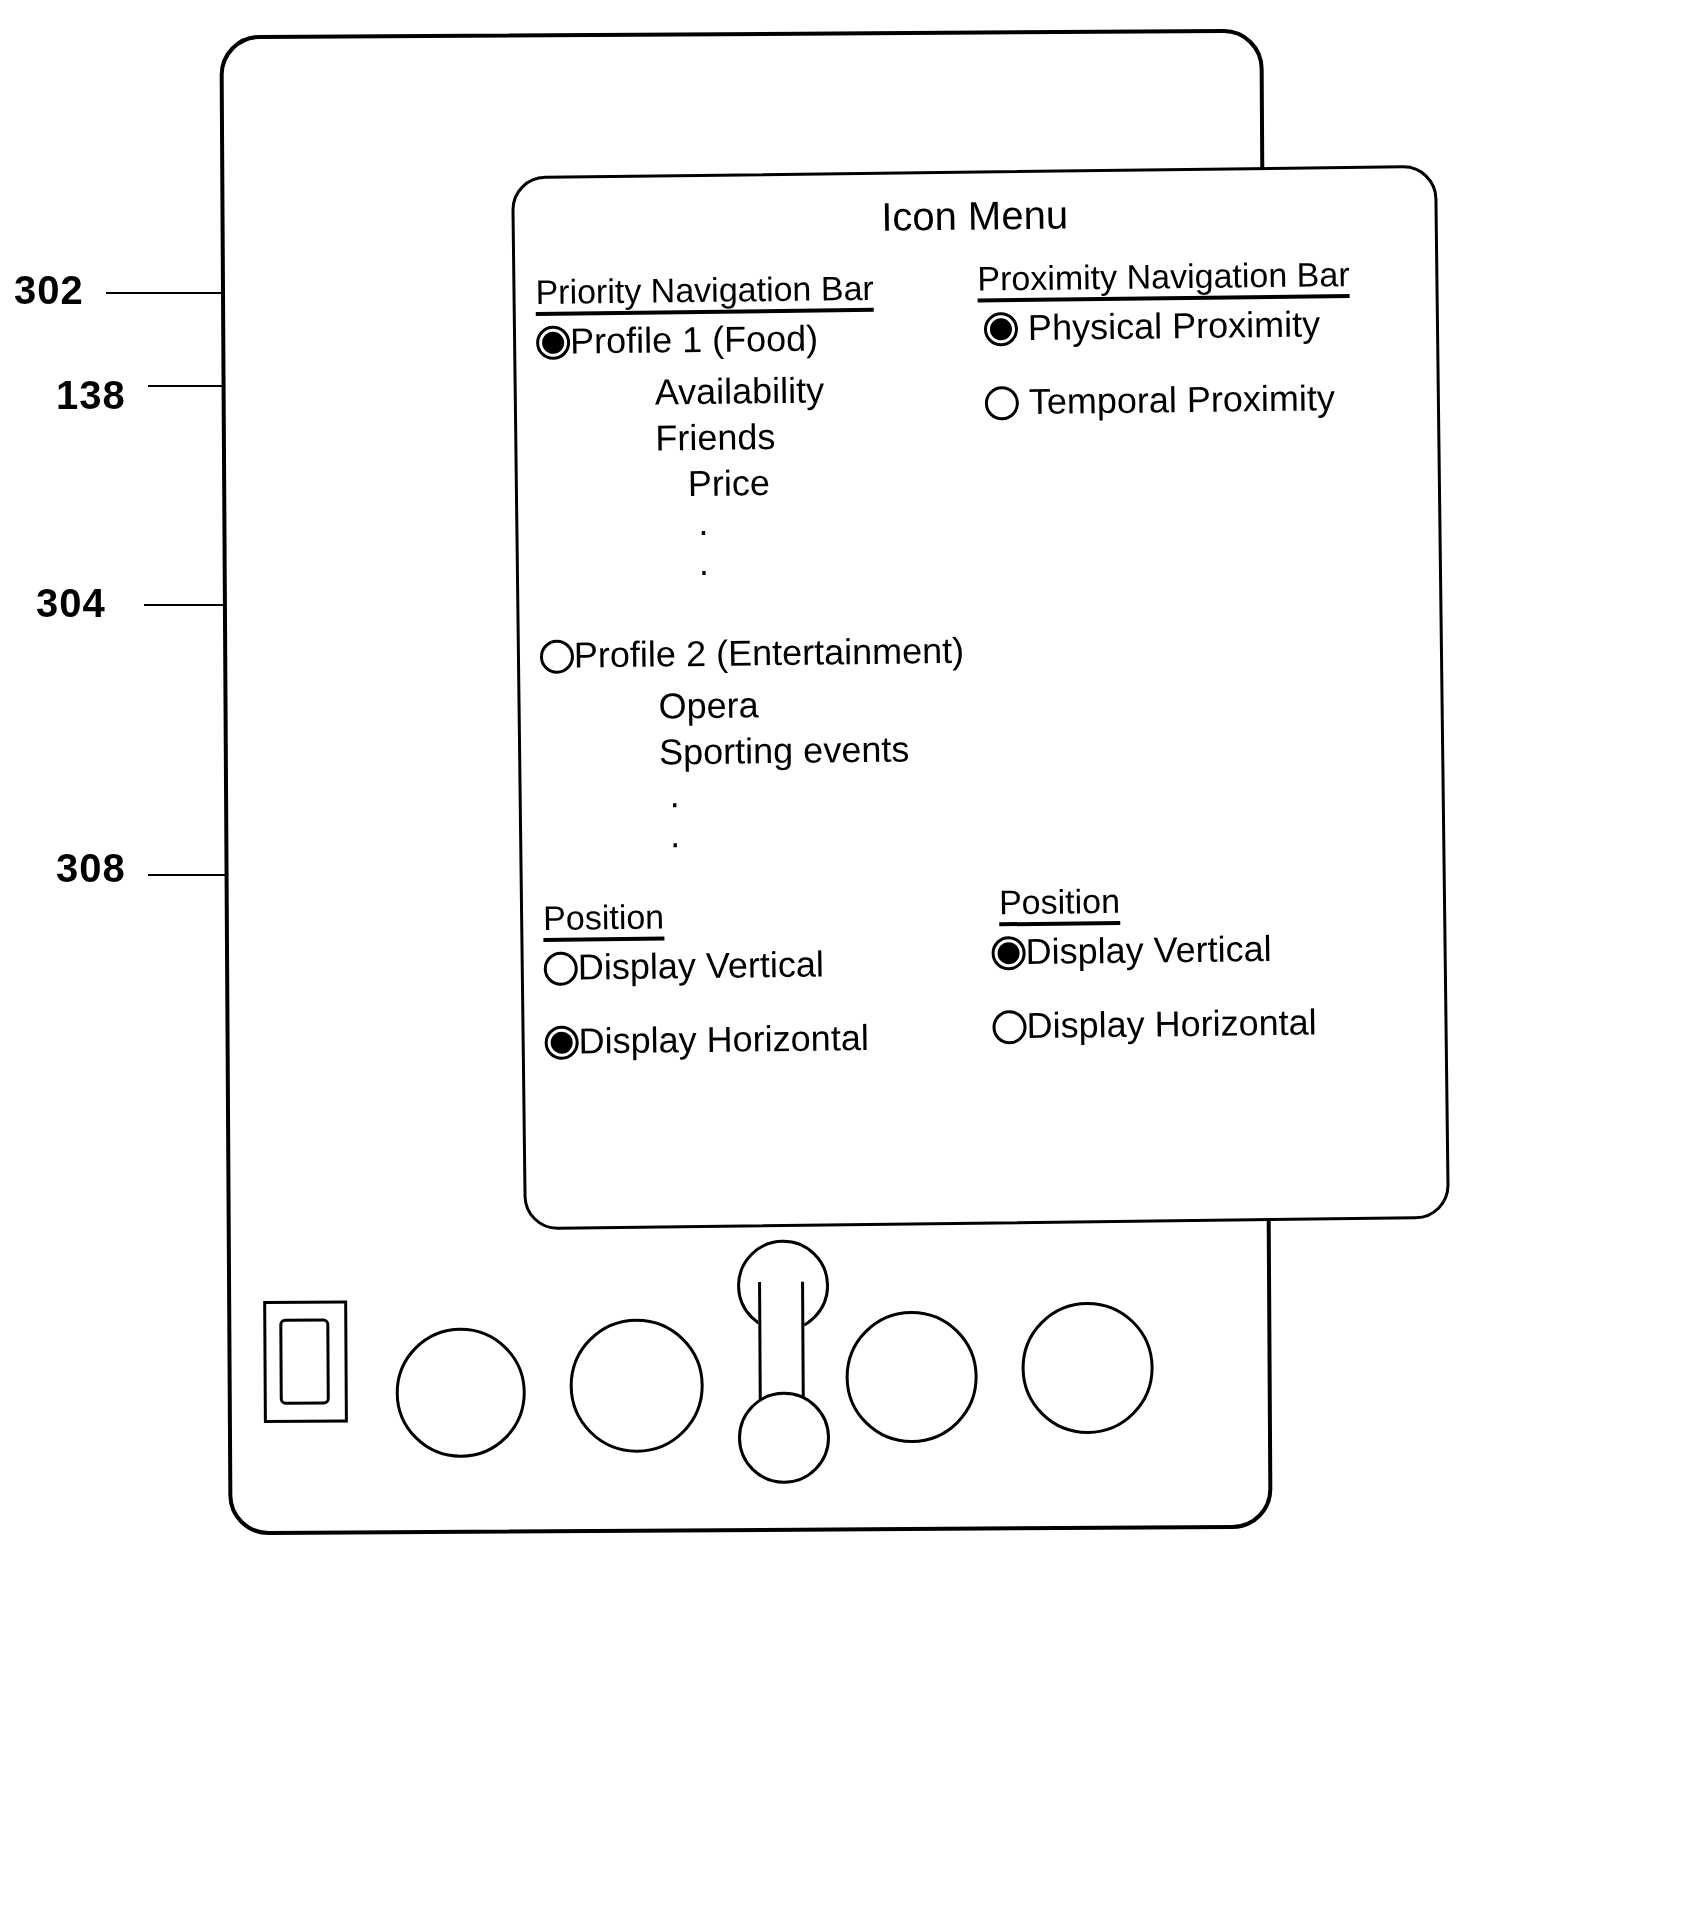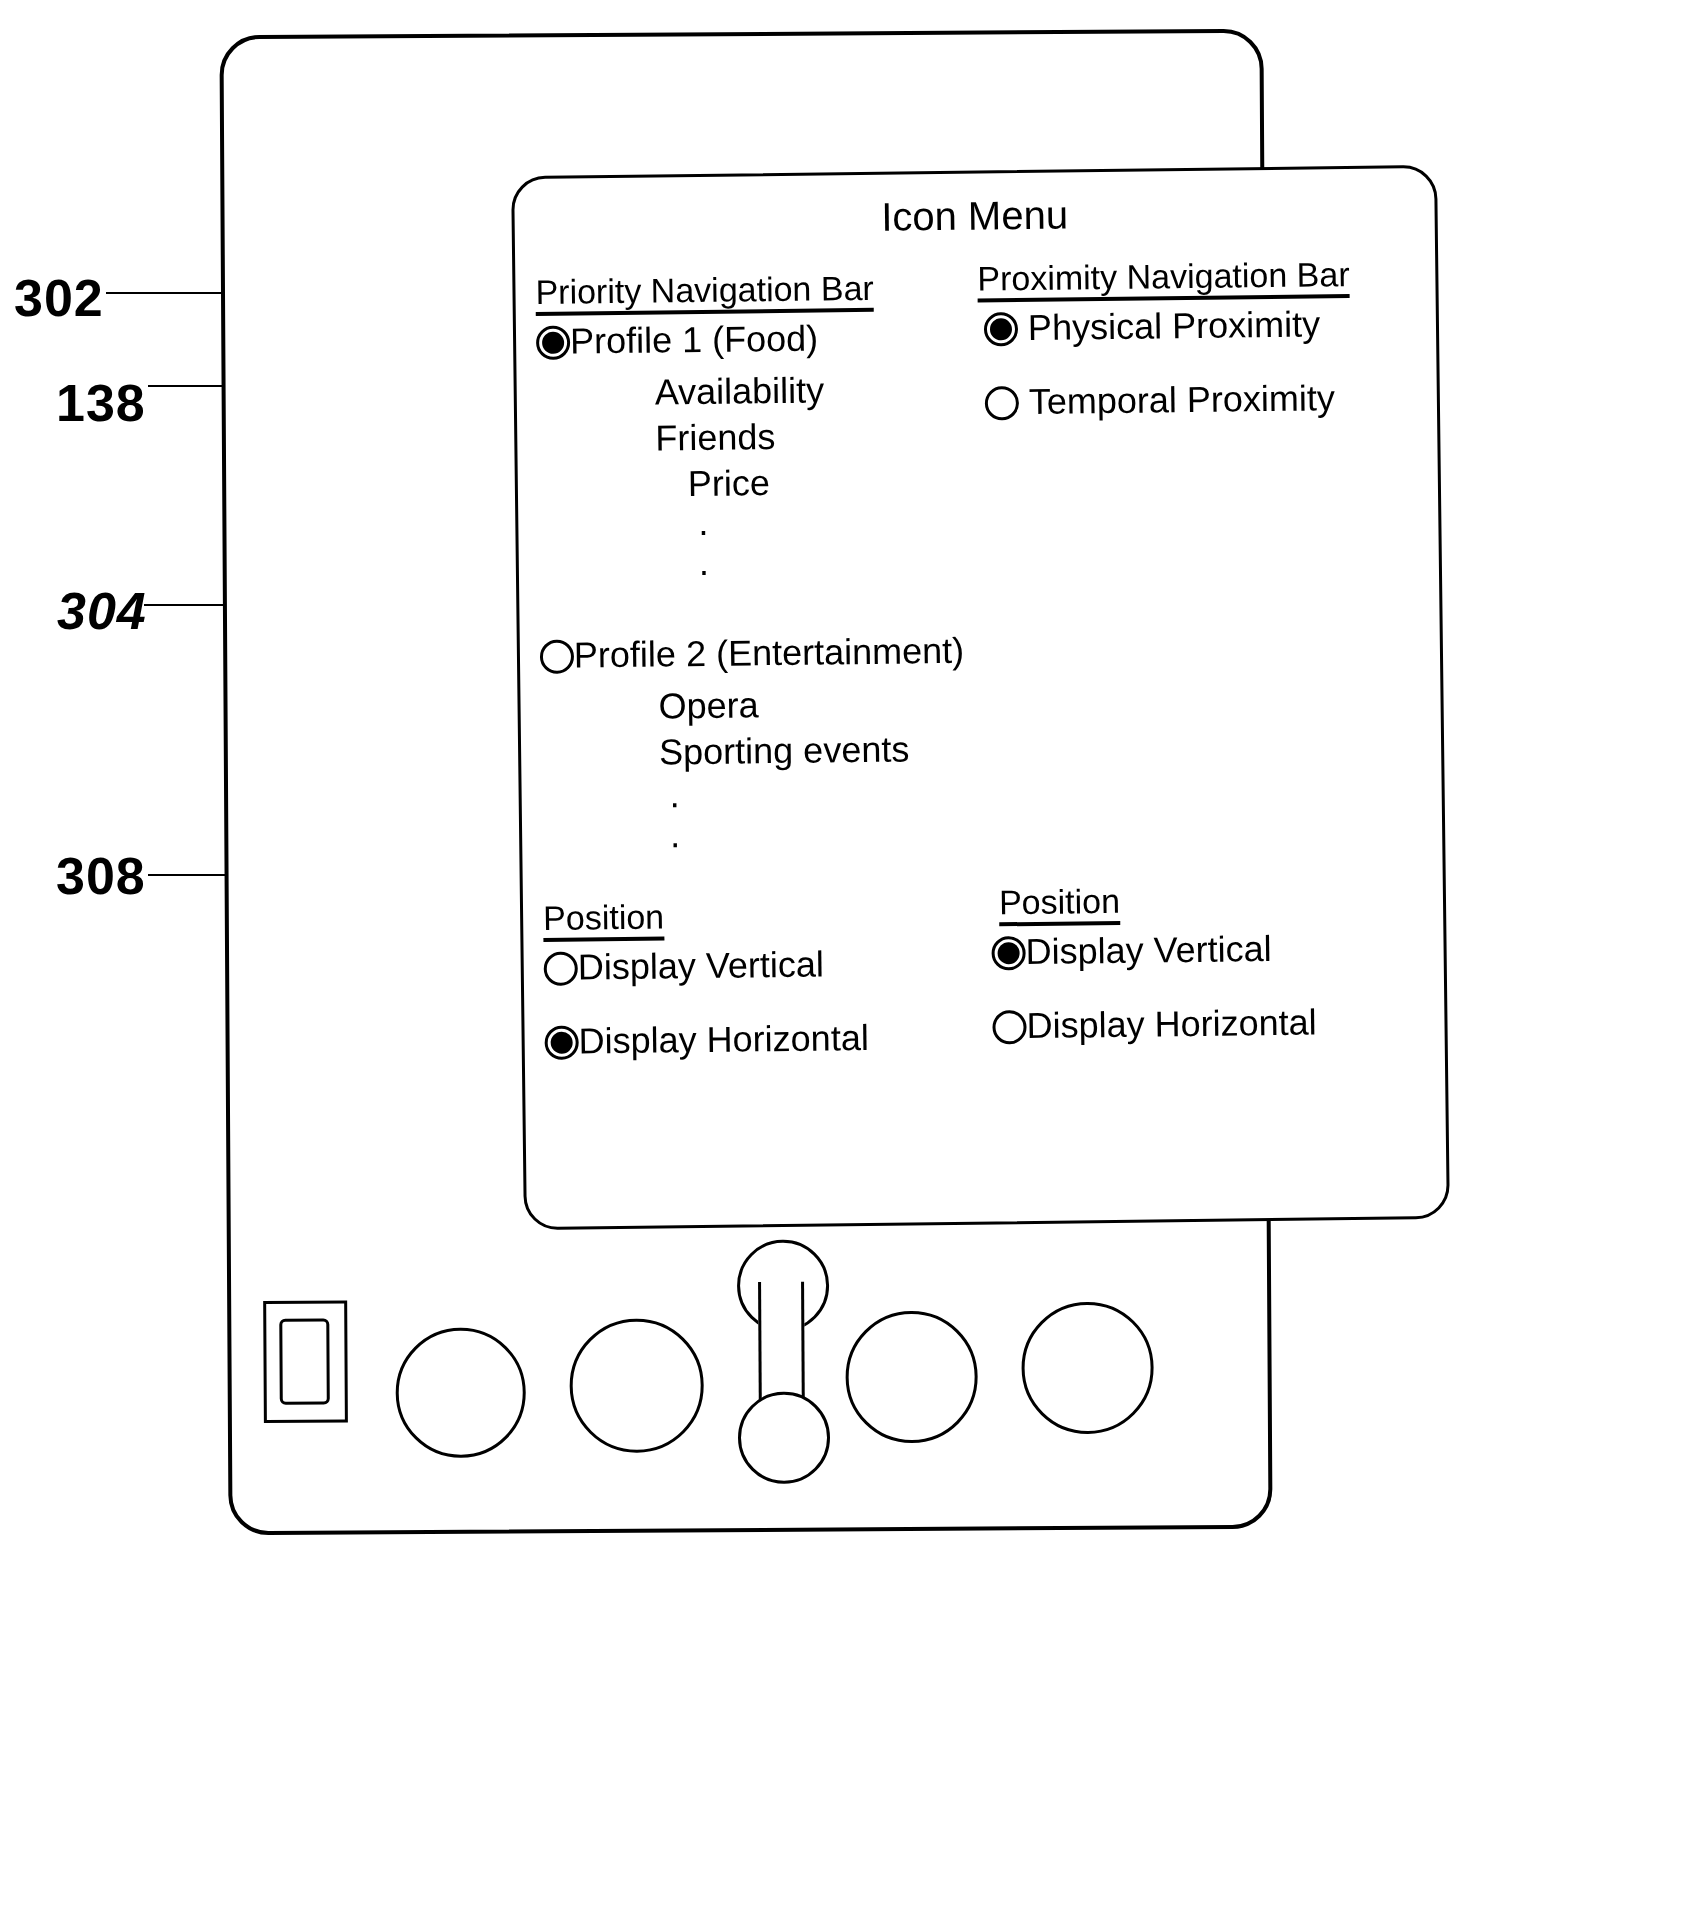--- a/index.html
+++ b/index.html
@@ -1,20 +1,20 @@
 <!DOCTYPE html>
 <html><head>
 <meta charset="utf-8">
 <style>
   html,body{margin:0;padding:0;background:#ffffff;}
   body{width:1698px;height:1920px;position:relative;overflow:hidden;
        font-family:"Liberation Sans","DejaVu Sans",sans-serif;color:#000;}
 
   
-  .refnum{position:absolute;font-size:52px;font-weight:700;letter-spacing:1px;
+  .refnum{position:absolute;font-size:40px;font-weight:700;letter-spacing:1px;
           font-family:"Liberation Sans",sans-serif;white-space:nowrap;}
   .leader{position:absolute;background:#000;height:2px;}
   .arrowR{position:absolute;width:0;height:0;
           border-top:13px solid transparent;border-bottom:13px solid transparent;
           border-left:26px solid #000;}
 
   
   .device{position:absolute;left:224px;top:32px;width:1036px;height:1492px;
           border:4px solid #000;border-radius:40px;background:#fff;
           transform:rotate(-0.35deg);}
@@ -58,21 +58,21 @@
 <body>
 
 <div class="refnum" style="left:14px;top:268px;">302</div>
 <div class="leader" style="left:106px;top:292px;width:150px;"></div>
 <div class="arrowR" style="left:248px;top:280px;"></div>
 
 <div class="refnum" style="left:56px;top:373px;">138</div>
 <div class="leader" style="left:148px;top:385px;width:204px;"></div>
 <div class="arrowR" style="left:346px;top:373px;"></div>
 
-<div class="refnum" style="left:57px;top:581px;font-style:italic;">304</div>
+<div class="refnum" style="left:36px;top:581px;">304</div>
 <div class="leader" style="left:144px;top:604px;width:112px;"></div>
 <div class="arrowR" style="left:248px;top:592px;"></div>
 
 <div class="refnum" style="left:56px;top:846px;">308</div>
 <div class="leader" style="left:148px;top:874px;width:112px;"></div>
 <div class="arrowR" style="left:252px;top:862px;"></div>
 
 <div class="refnum" style="left:1296px;top:765px;">310</div>
 <div class="leader" style="left:975px;top:820px;width:320px;transform:rotate(-13deg);transform-origin:right center;"></div>
 <div style="position:absolute;left:936px;top:840px;width:0;height:0;border-top:11px solid transparent;border-bottom:15px solid transparent;border-right:34px solid #000;transform:rotate(13deg);"></div>

